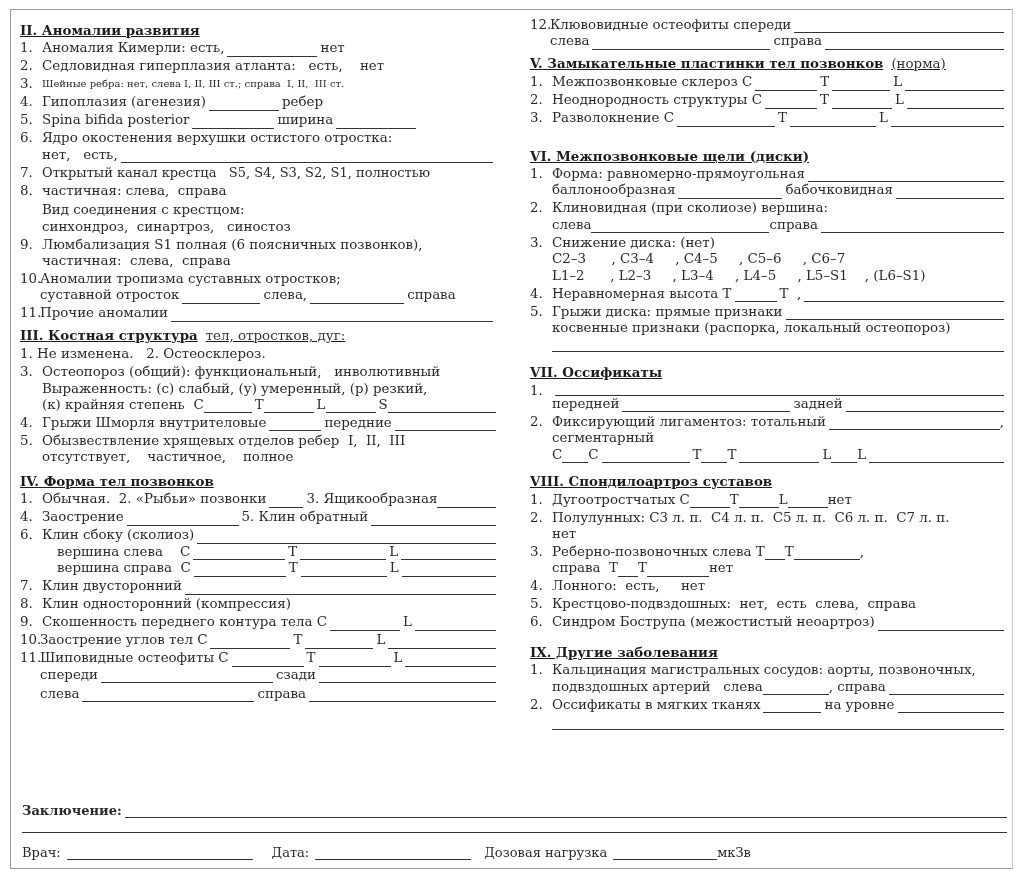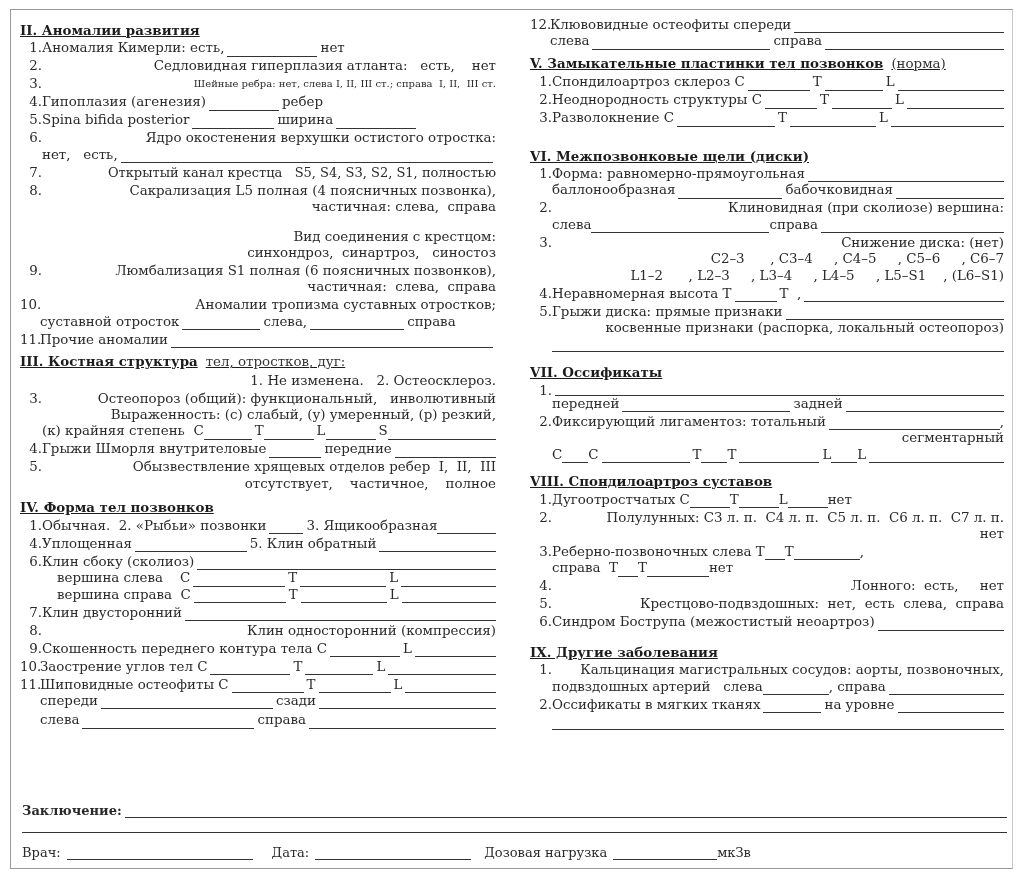--- a/index.html
+++ b/index.html
@@ -5,21 +5,21 @@
   html, body { margin: 0; padding: 0; background: #ffffff; }
   body { width: 1030px; height: 882px; position: relative; overflow: hidden;
          font-family: "DejaVu Serif", "Liberation Serif", serif; color: #2a2a2a; }
   .frame { position: absolute; left: 10px; top: 9px; width: 1003px; height: 860px;
            border: 1px solid #9a9a9a; border-right-color: #c8c8c8; box-sizing: border-box; }
   .col { position: absolute; top: 17px; font-size: 13.4px; line-height: 16.4px; }
   .col.left { left: 20px; width: 476px; }
   .col.right { left: 530px; width: 474px; }
   .sec { font-weight: bold; text-decoration: underline; color: #1c1c1c; margin-top: 5px; margin-bottom: 2px; }
   .sec .note { font-weight: normal; text-decoration: none; margin-left: 8px; color: #333; }
-  .item { display: flex; margin: 1.6px 0; text-align: right; }
+  .item { display: flex; margin: 1.6px 0; }
   .num { flex: 0 0 auto; width: 22px; }
   .num.tight { width: 20px; }
   .body { flex: 1 1 auto; }
   .row { display: flex; align-items: flex-end; white-space: nowrap; }
   .blank { display: inline-block; border-bottom: 1px solid #333; height: 12px; margin: 0 3px; }
   .grow { flex: 1 1 auto; }
   .footer { position: absolute; left: 22px; width: 985px; font-size: 13px; }
   .footer .row { align-items: flex-end; }
   .bold { font-weight: bold; }
 </style>
@@ -75,25 +75,24 @@
         </div>
     </div>
   </div>
   <div class="item">
     <span class="num">7.</span>
     <div class="body" style="white-space:pre;font-size:13px">Открытый канал крестца   S5, S4, S3, S2, S1, полностью</div>
   </div>
   <div class="item">
     <span class="num">8.</span>
     <div class="body">
-      <div>Сакрализация L5 полная (4 поясничных позвонка),</div>
       <div style="white-space:pre">частичная: слева,  справа</div>
     </div>
   </div>
-  <div class="item" style="margin-top:13px">
+  <div class="item" style="margin-top:3px">
     <span class="num"></span>
     <div class="body">
       <div>Вид соединения с крестцом:</div>
       <div style="white-space:pre">синхондроз,  синартроз,   синостоз</div>
     </div>
   </div>
   <div class="item">
     <span class="num">9.</span>
     <div class="body">
       <div>Люмбализация S1 полная (6 поясничных позвонков),</div>
@@ -167,21 +166,21 @@
     <div class="body row">
         <span style="white-space:pre">Обычная.  2. «Рыбьи» позвонки</span>
         <span class="blank" style="width:34px"></span>
         <span>3. Ящикообразная</span>
         <span class="blank grow" style="margin:0"></span>
       </div>
   </div>
   <div class="item">
     <span class="num">4.</span>
     <div class="body row">
-        <span>Уплощенная</span>
+        <span>Заострение</span>
         <span class="blank" style="width:112px"></span>
         <span>5. Клин обратный</span>
         <span class="blank grow" style="margin-right:0"></span>
       </div>
   </div>
   <div class="item">
     <span class="num">6.</span>
     <div class="body">
       <div class="row">
           <span>Клин сбоку (сколиоз)</span>
@@ -279,21 +278,21 @@
           <span class="blank grow" style="margin-right:0"></span>
         </div>
     </div>
   </div>
 
   <div class="sec"><span>V. Замыкательные пластинки тел позвонков</span><span class="note">(норма)</span></div>
 
   <div class="item">
     <span class="num">1.</span>
     <div class="body row">
-        <span>Спондилоартроз склероз  C</span>
+        <span>Межпозвонковые склероз  C</span>
         <span class="blank" style="width:62px"></span>
         <span>T</span>
         <span class="blank" style="width:58px"></span>
         <span>L</span>
         <span class="blank grow" style="margin-right:0"></span>
       </div>
   </div>
   <div class="item">
     <span class="num">2.</span>
     <div class="body row">

